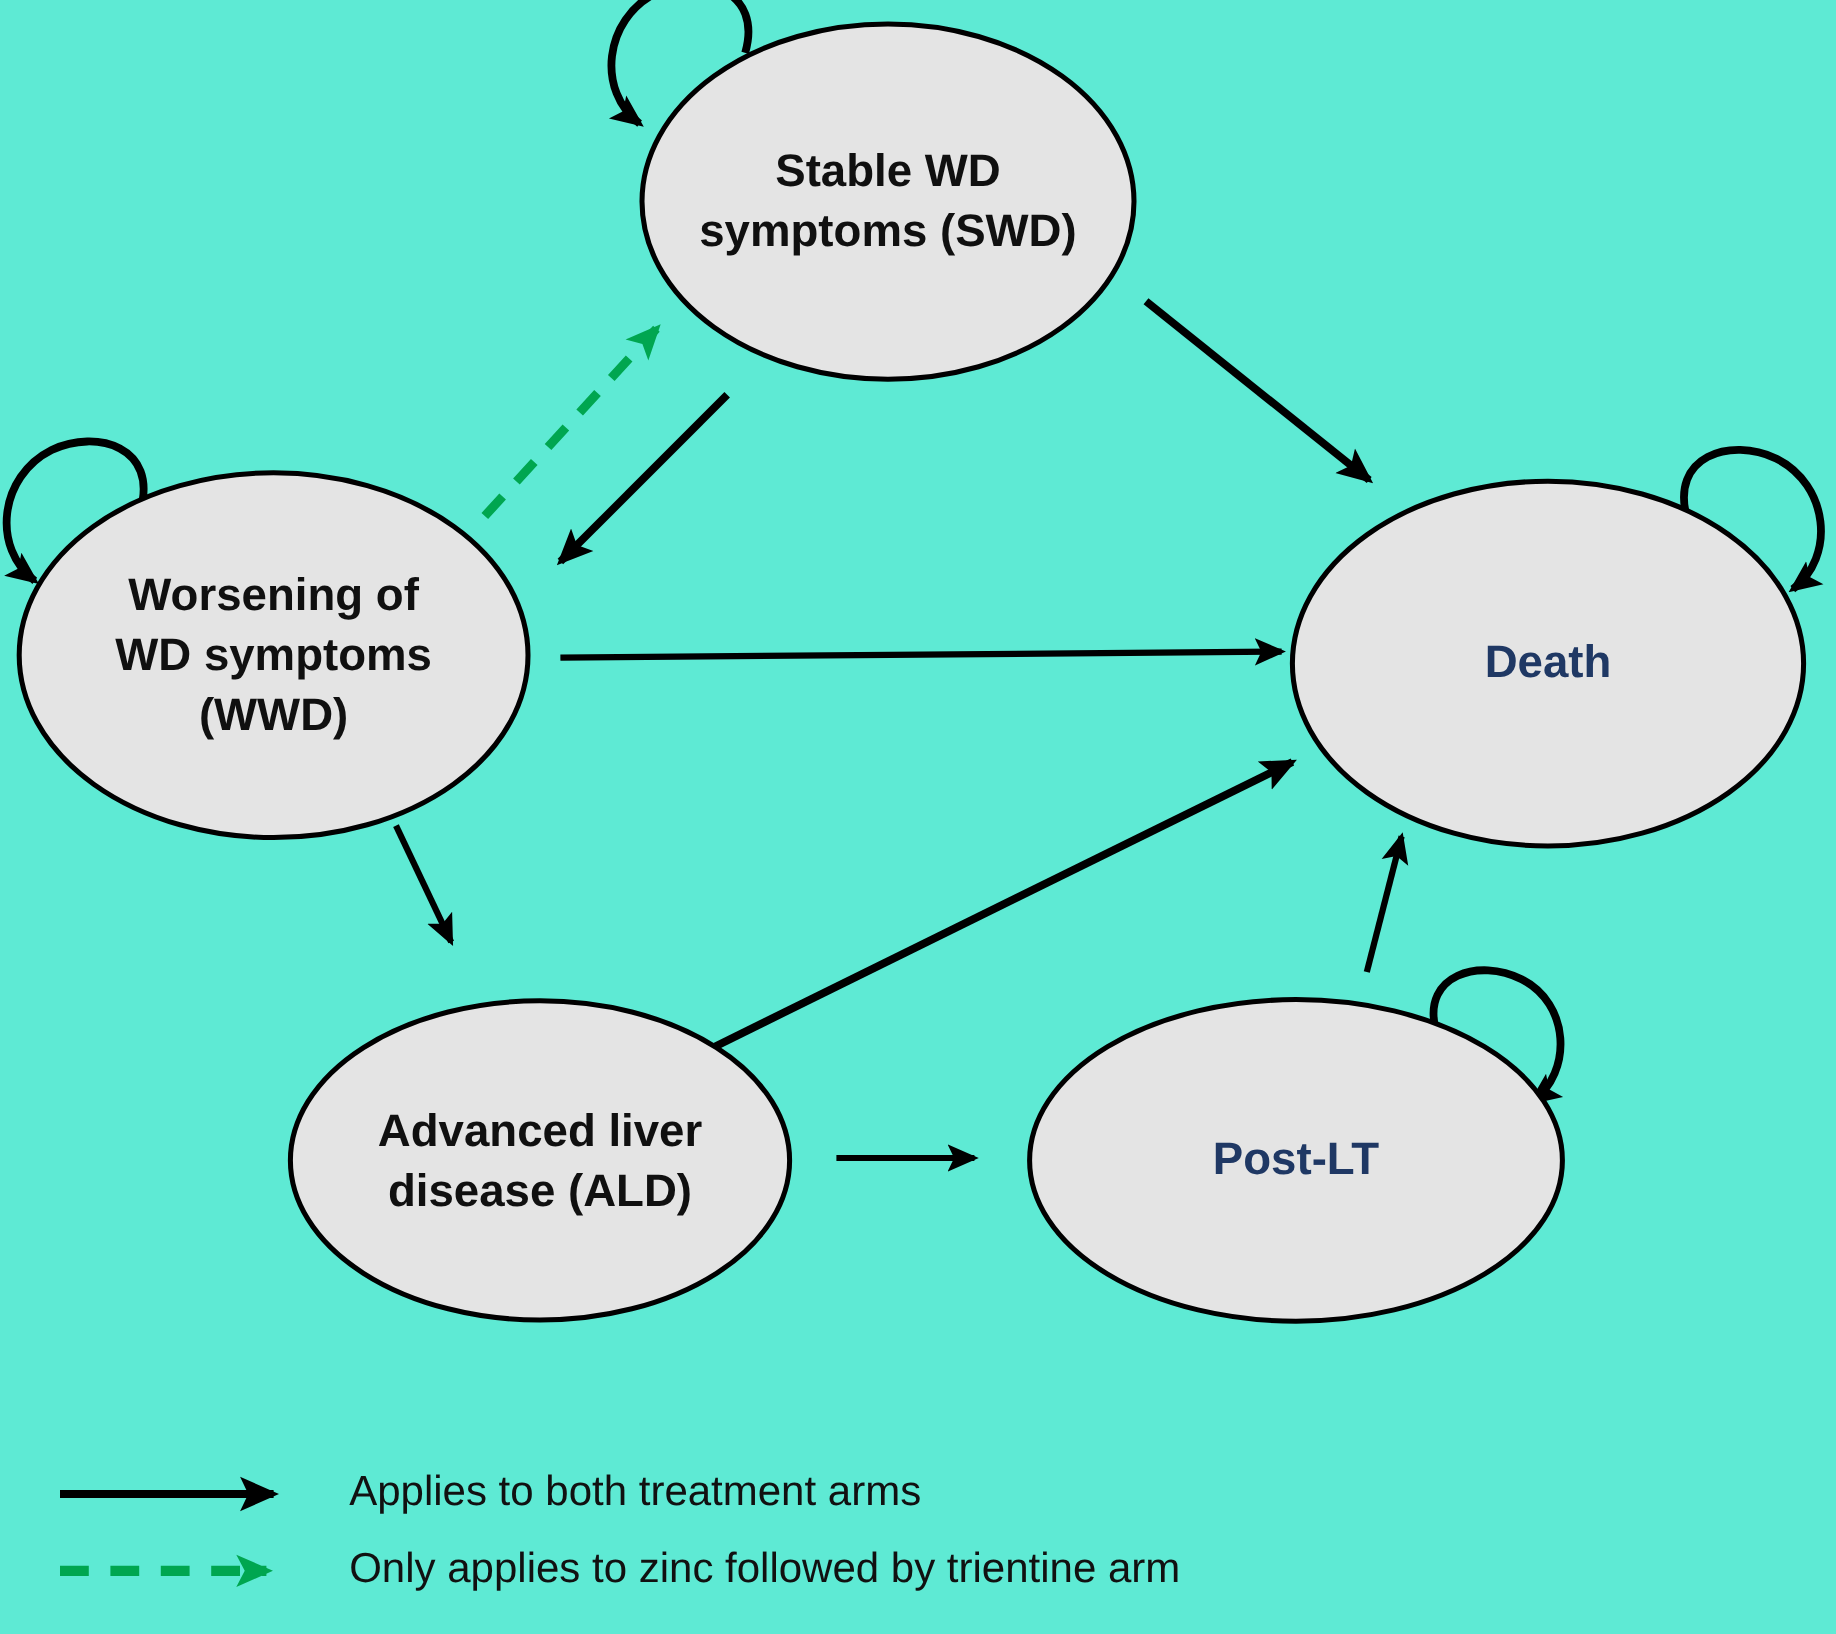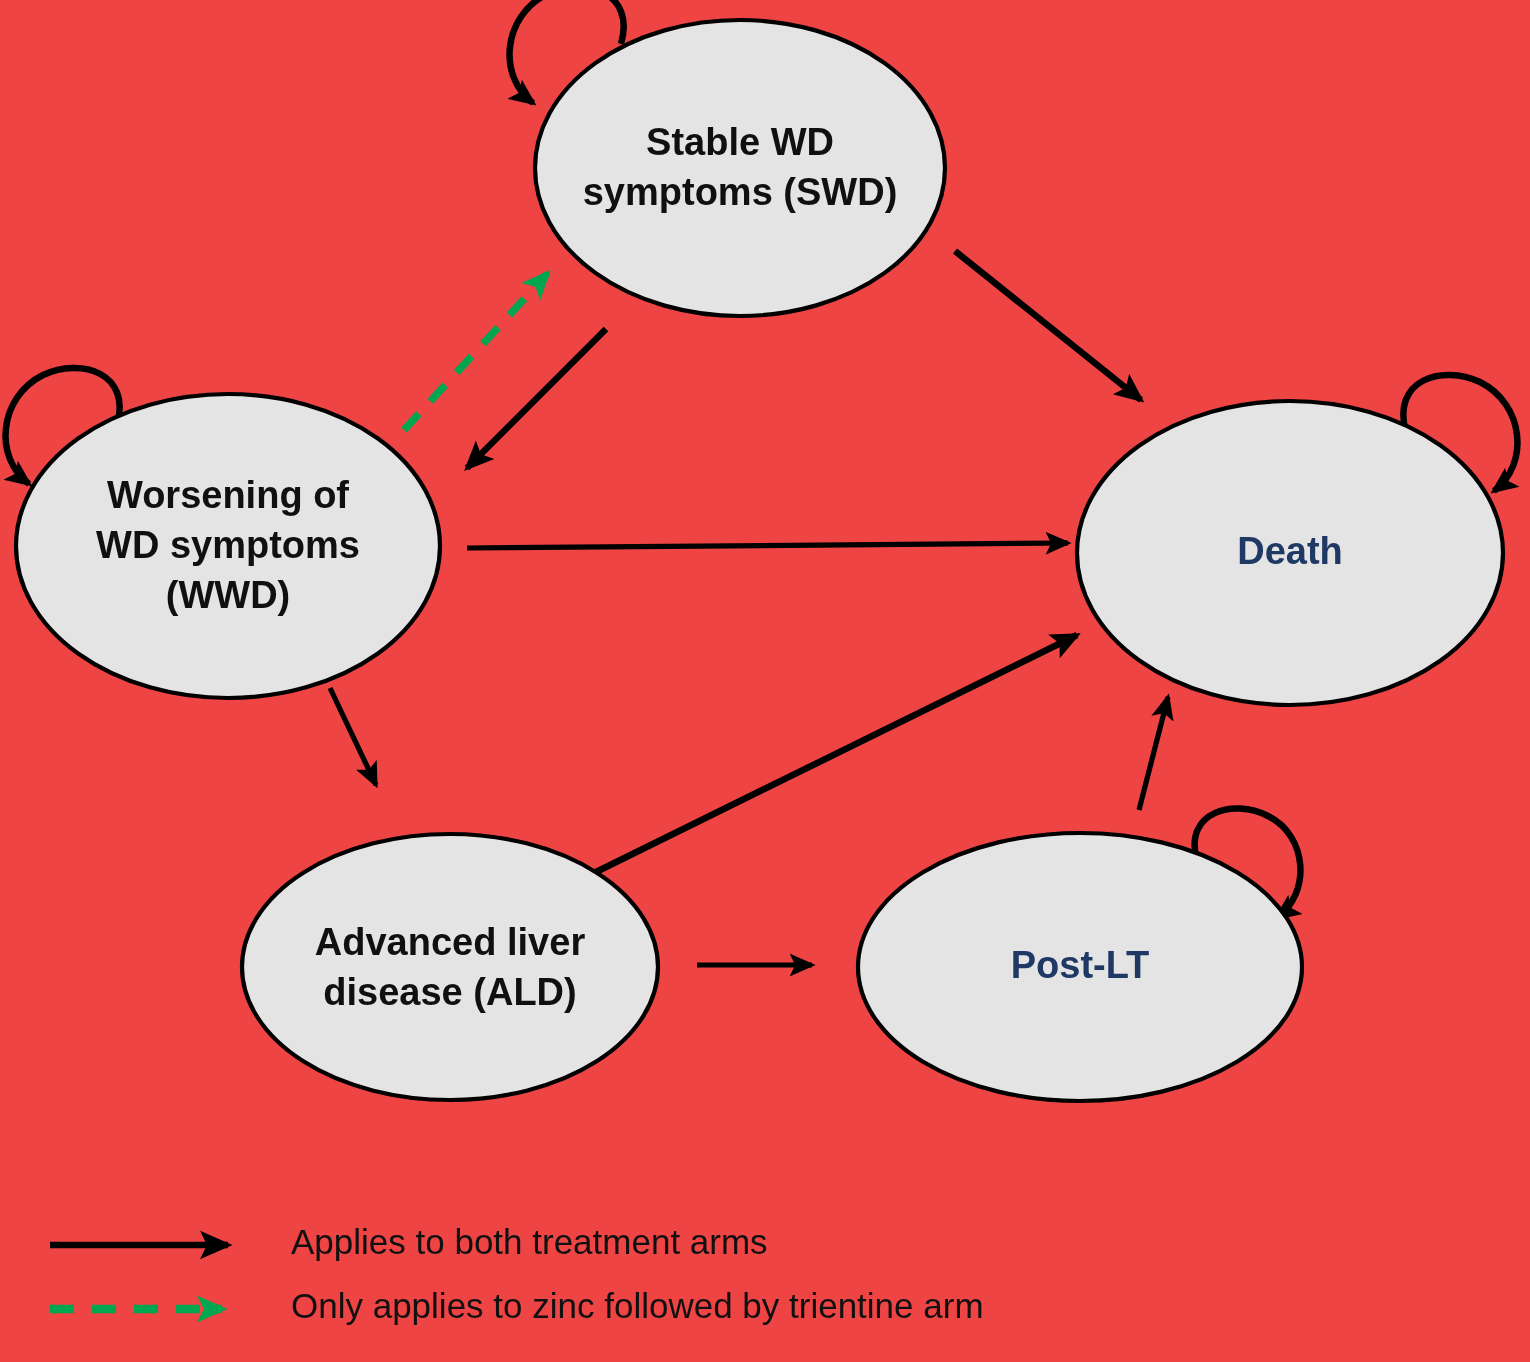--- a/index.html
+++ b/index.html
@@ -10,21 +10,21 @@
   body {
     width: 1530px;
     height: 1362px;
     font-family: "Liberation Sans", sans-serif;
     overflow: hidden;
   }
   #diagram-root {
     position: relative;
     width: 1530px;
     height: 1362px;
-    background: #ef4444;
+    background: #5eead4;
   }
   svg#model-svg {
     display: block;
     width: 1530px;
     height: 1362px;
   }
   .node-ellipse {
     fill: #e4e4e4;
     stroke: #000000;
     stroke-width: 4.2;

